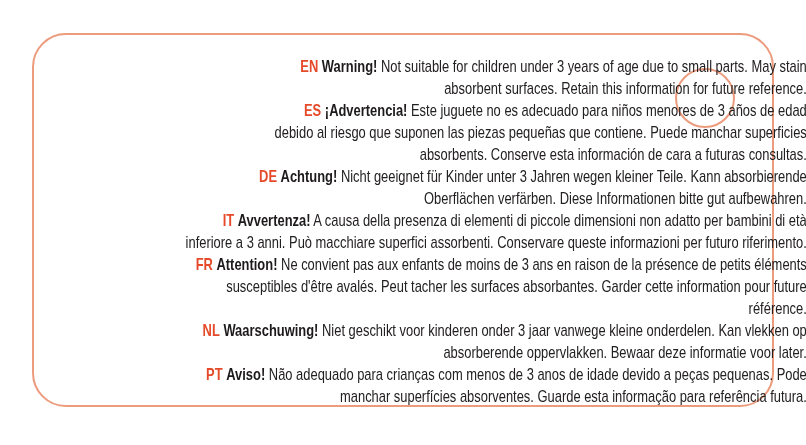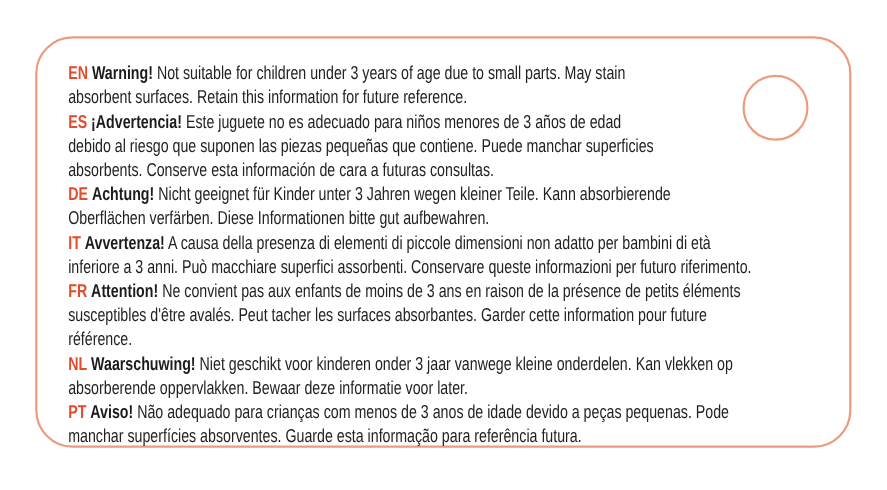--- a/index.html
+++ b/index.html
@@ -9,20 +9,21 @@
     width: 806px;
     height: 445px;
     overflow: hidden;
     font-family: "Liberation Sans", sans-serif;
   }
   .page {
     position: relative;
     width: 806px;
     height: 445px;
     background: #ffffff;
+    text-align: right;
   }
   .tag {
     position: absolute;
     left: 32px;
     top: 33px;
     width: 738px;
     height: 370px;
     border: 2.5px solid #ec9b7d;
     border-radius: 34px;
     background: #ffffff;

